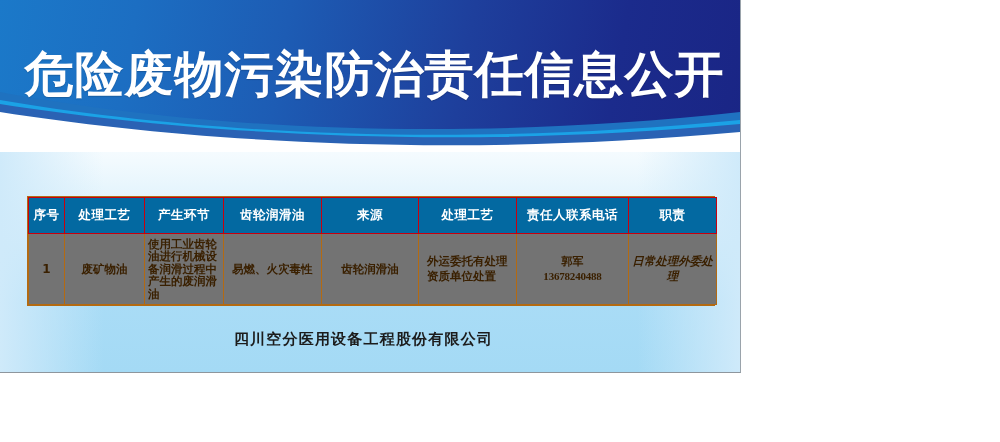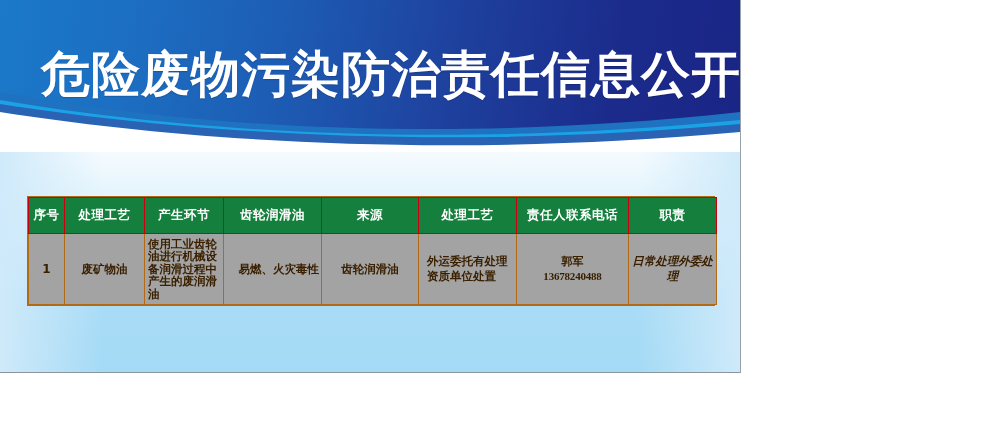--- a/index.html
+++ b/index.html
@@ -29,21 +29,21 @@
   }
   .banner-sky{
     position:absolute;inset:0;
     background:linear-gradient(100deg,#1b79c9 0%,#1c6ec2 18%,#1d5cb4 38%,#1e3f9c 62%,#1b2b8c 82%,#1a2585 100%);
   }
   .wave{position:absolute;left:0;top:0;width:741px;height:152px;}
 
   
   .title{
     position:absolute;left:0;top:47px;width:741px;
-    text-align:right;
+    text-align:center;
     color:#ffffff;
     font-size:49px;
     line-height:56px;
     font-weight:bold;
     letter-spacing:1px;
     white-space:nowrap;
     padding-left:8px;
     box-sizing:border-box;
     text-shadow:0 1px 1px rgba(0,0,0,.18);
   }
@@ -55,46 +55,46 @@
     box-sizing:border-box;
   }
   table{border-collapse:collapse;width:100%;table-layout:fixed;}
   th,td{
     border:1px solid #b36a12;
     padding:0 2px;
     vertical-align:middle;
     text-align:center;
   }
   thead th{
-    background:#15803d;
+    background:#0369a1;
     color:#ffffff;
     font-size:12.5px;
     font-weight:bold;
     height:35px;
     letter-spacing:.5px;
     border-color:#c8000d;
   }
   tbody td{
-    background:#a3a3a3;
+    background:#737373;
     color:#3a2000;
     font-size:11.5px;
     font-weight:bold;
     height:70px;
     line-height:13px;
     letter-spacing:0;
   }
   td.c-idx{font-size:12px;}
   td.wrap5{
     width:79px;
     padding:0 3px;
     text-align:left;
     line-height:12.6px;
   }
   td.wrap-feature{
-    text-align:right;
+    text-align:left;
     padding-left:8px;
     line-height:15px;
   }
   td.wrap-proc{
     text-align:left;
     padding-left:8px;
     line-height:15px;
     margin-left:29px;
   }
   td.wrap-duty{
@@ -175,14 +175,15 @@
           <td class="c-phone">
             <div>郭军</div>
             <div class="phone-num">13678240488</div>
           </td>
           <td class="wrap-duty">日常处理外委处理</td>
         </tr>
       </tbody>
     </table>
   </div>
 
+  <div class="company">四川空分医用设备工程股份有限公司</div>
 
 </div>
 
 </body></html>

